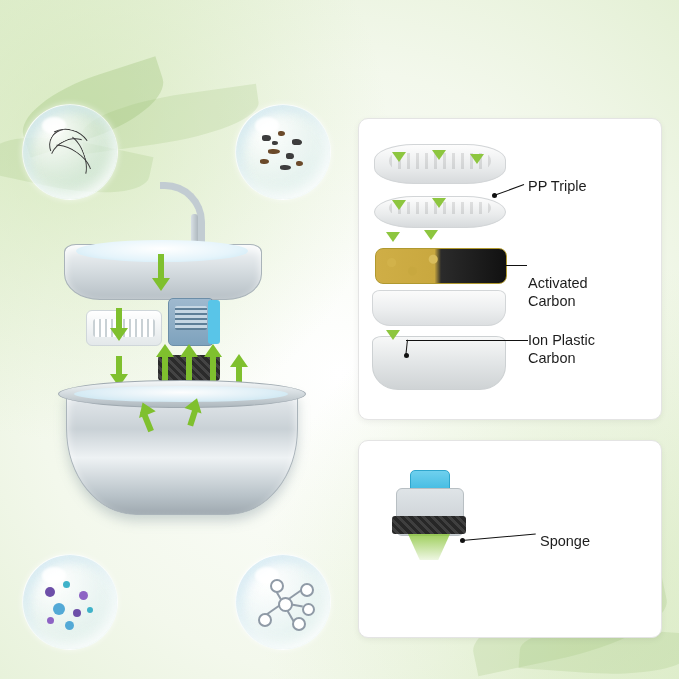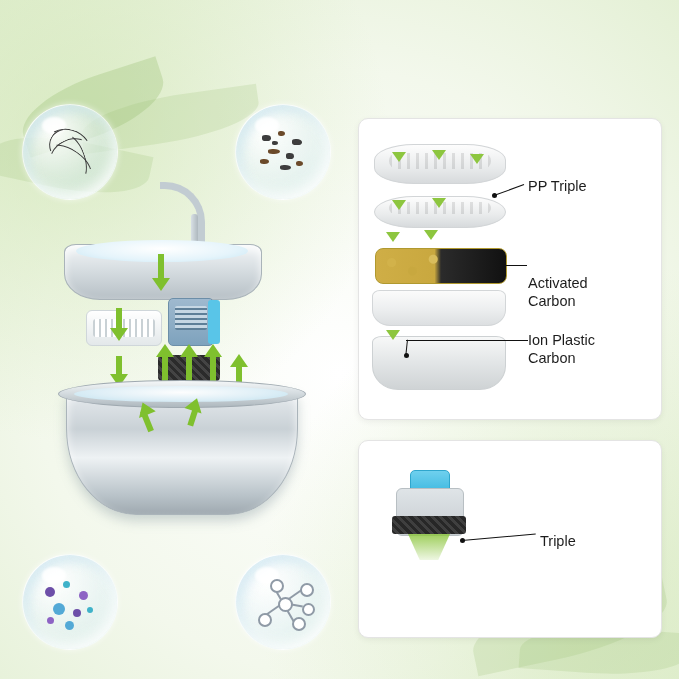--- a/index.html
+++ b/index.html
@@ -395,16 +395,16 @@
   <div class="sponge-unit">
     <div class="su-cap"></div>
     <div class="su-body"></div>
     <div class="su-band"></div>
     <div class="su-flow"></div>
   </div>
 
   <div class="leader-dot" style="left:460px;top:538px;"></div>
   <div class="leader" style="left:462px;top:540px;width:74px;transform:rotate(-5deg);"></div>
   <div class="callout-label" style="left:540px;top:532px;width:110px;">
-    <div>Triple</div>
+    <div>Sponge</div>
   </div>
 
 </div>
 
 </body></html>

